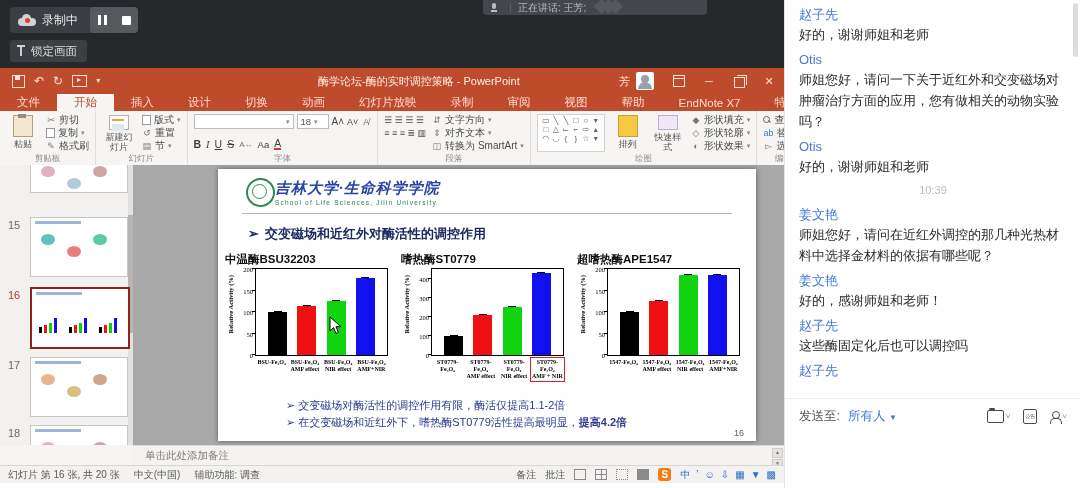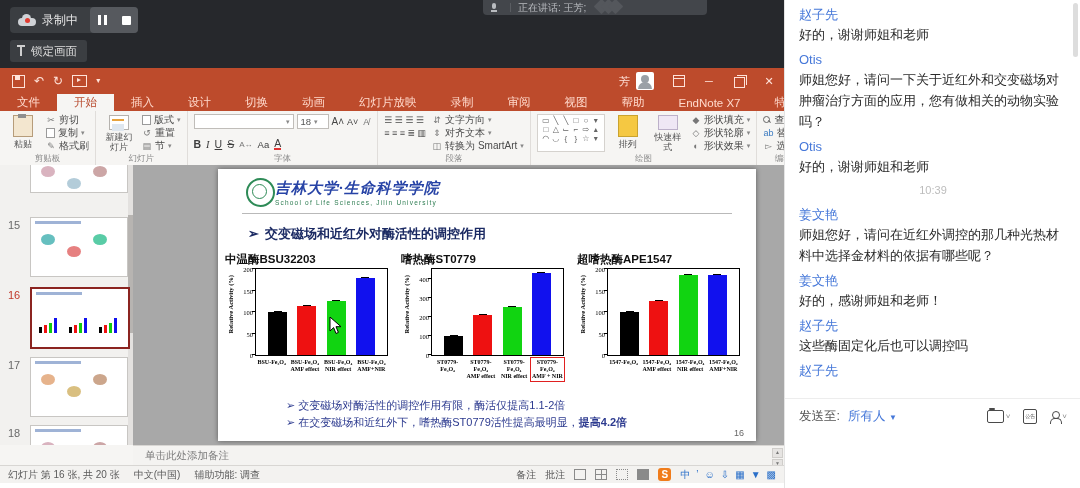--- a/index.html
+++ b/index.html
@@ -234,20 +234,21 @@
 
   <div class="ppt">
     <div class="titlebar">
       <div class="qat">
         <span class="i-save"></span>
         <span class="uglyph">↶</span>
         <span class="uglyph">↻</span>
         <span class="i-slideshow"></span>
         <span class="uglyph" style="font-size:8px">▾</span>
       </div>
+      <div class="win-title">酶学论坛-酶的实时调控策略 - PowerPoint</div>
       <div class="win-right">
         <span class="user-name">芳</span>
         <span class="avatar"></span>
         <span class="win-btn">
             <span class="i-ribopt"></span>
           </span>
         <span class="win-btn">─</span>
         <span class="win-btn">
             <span class="i-restore"></span>
           </span>

